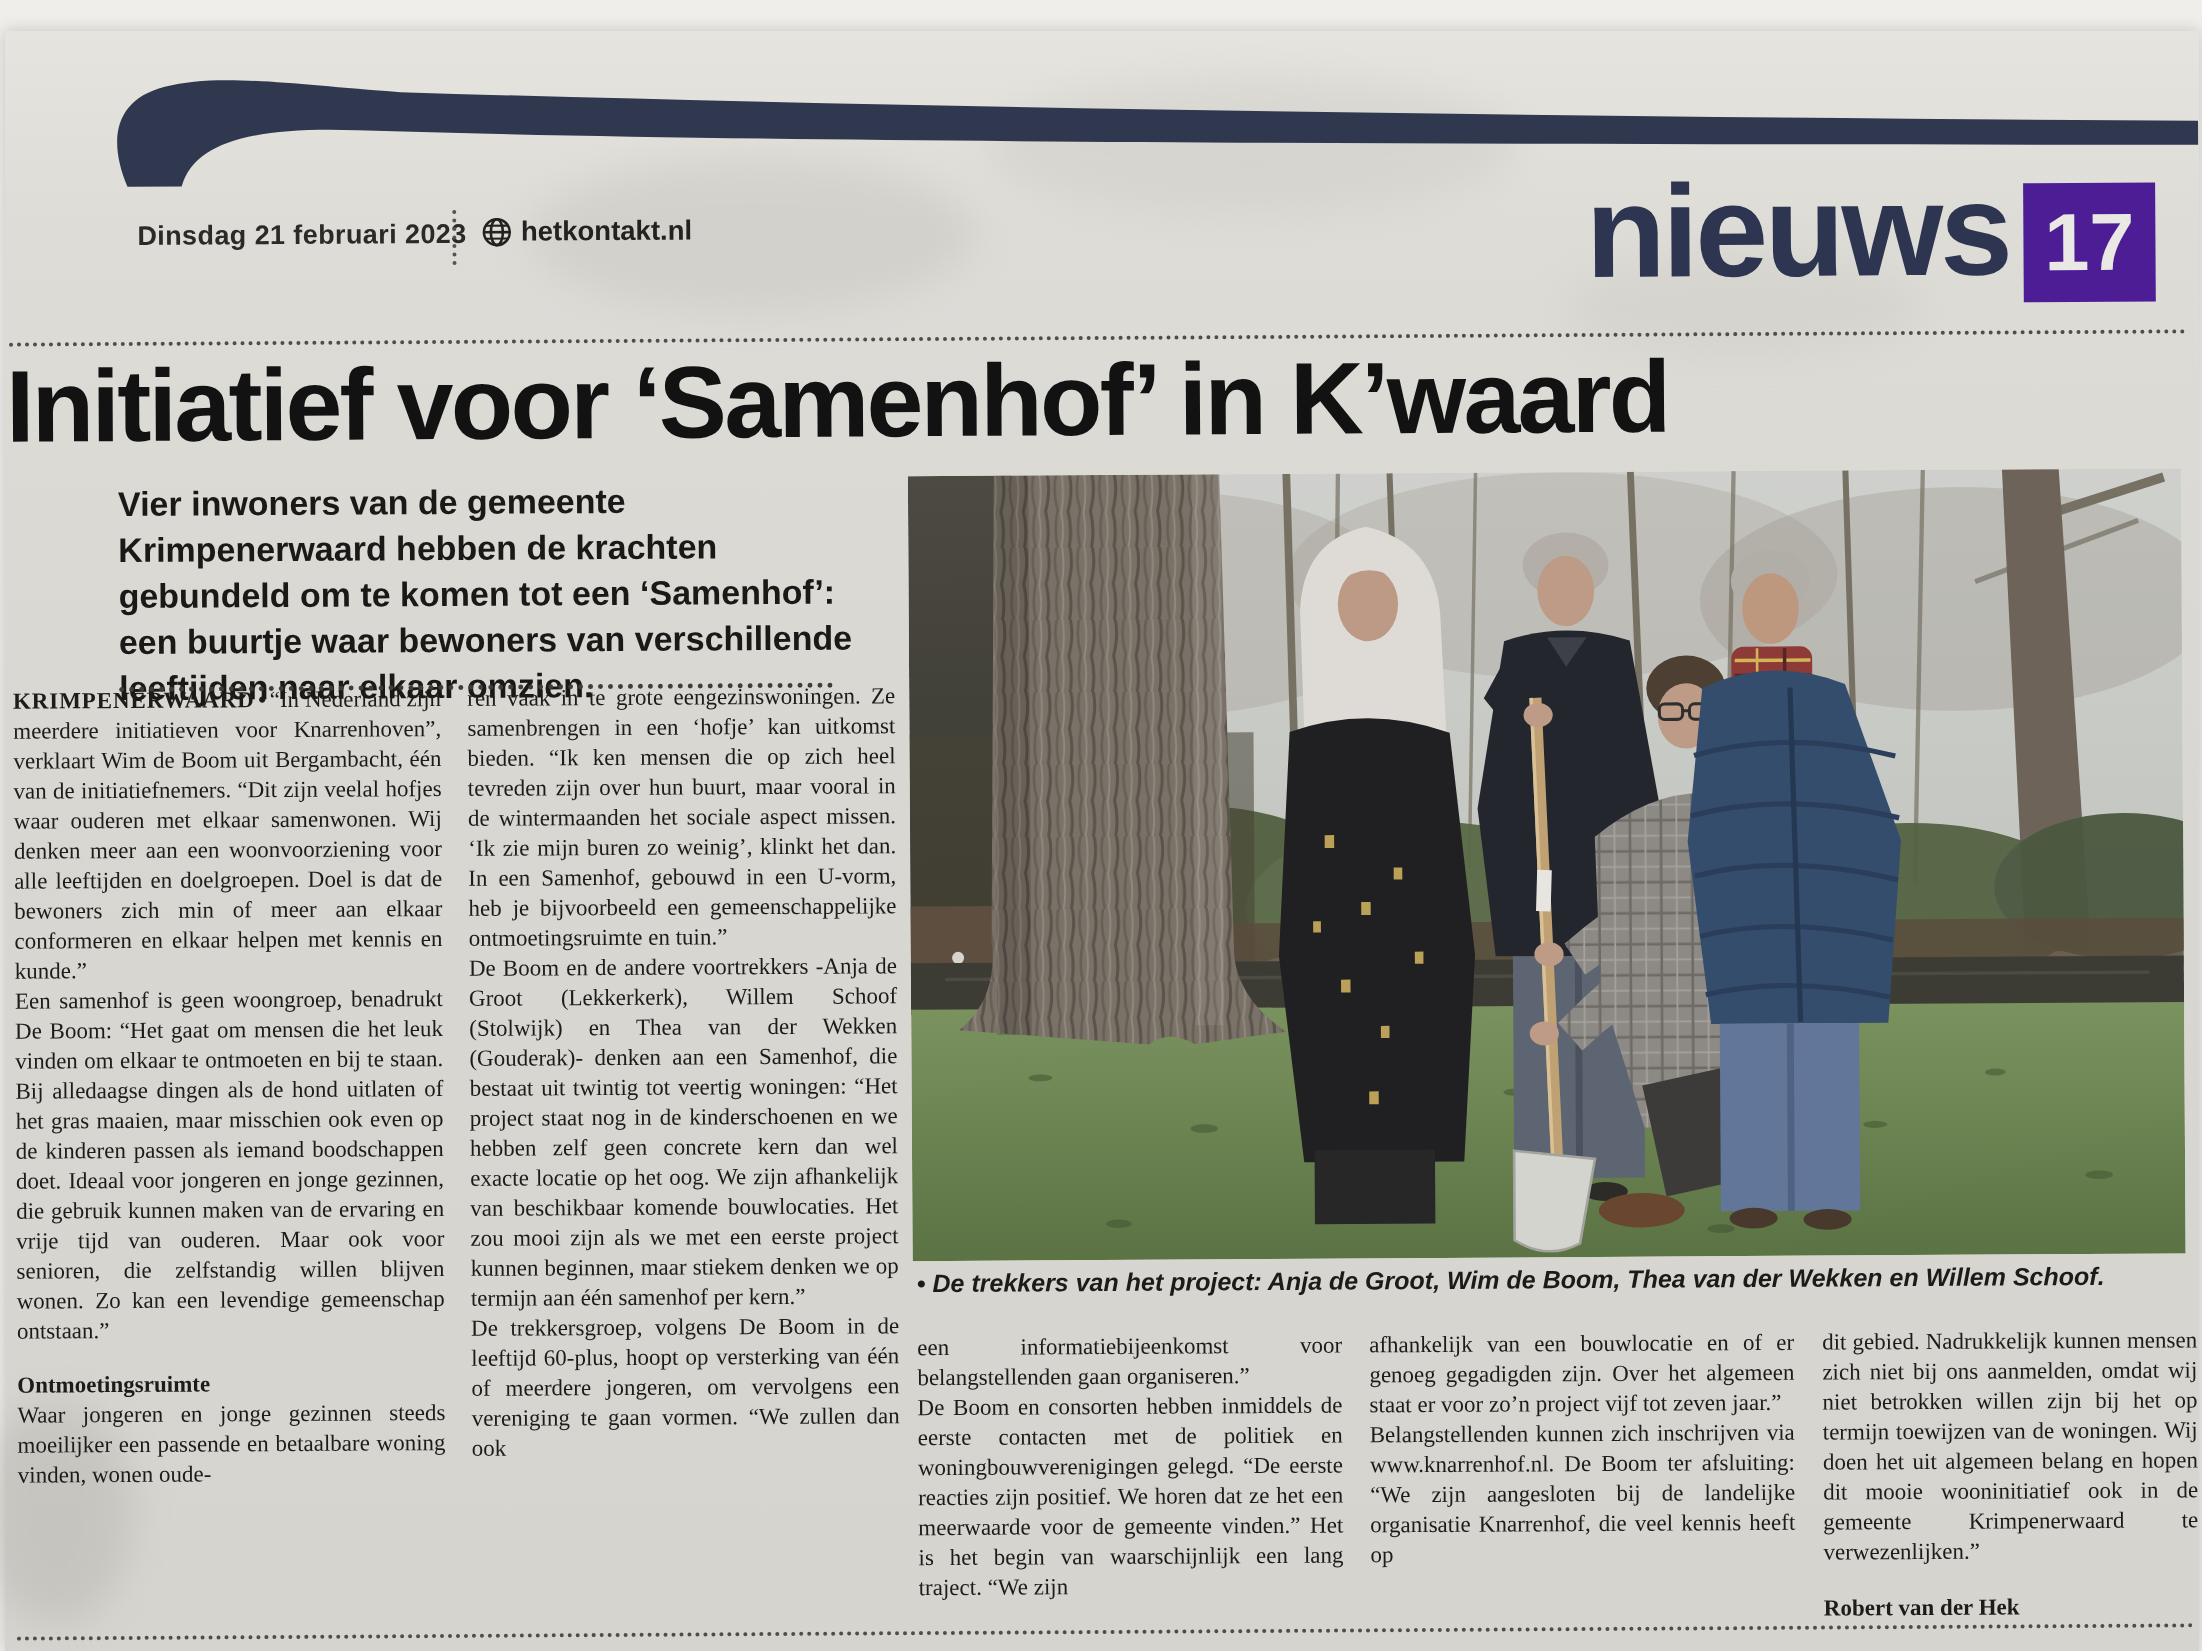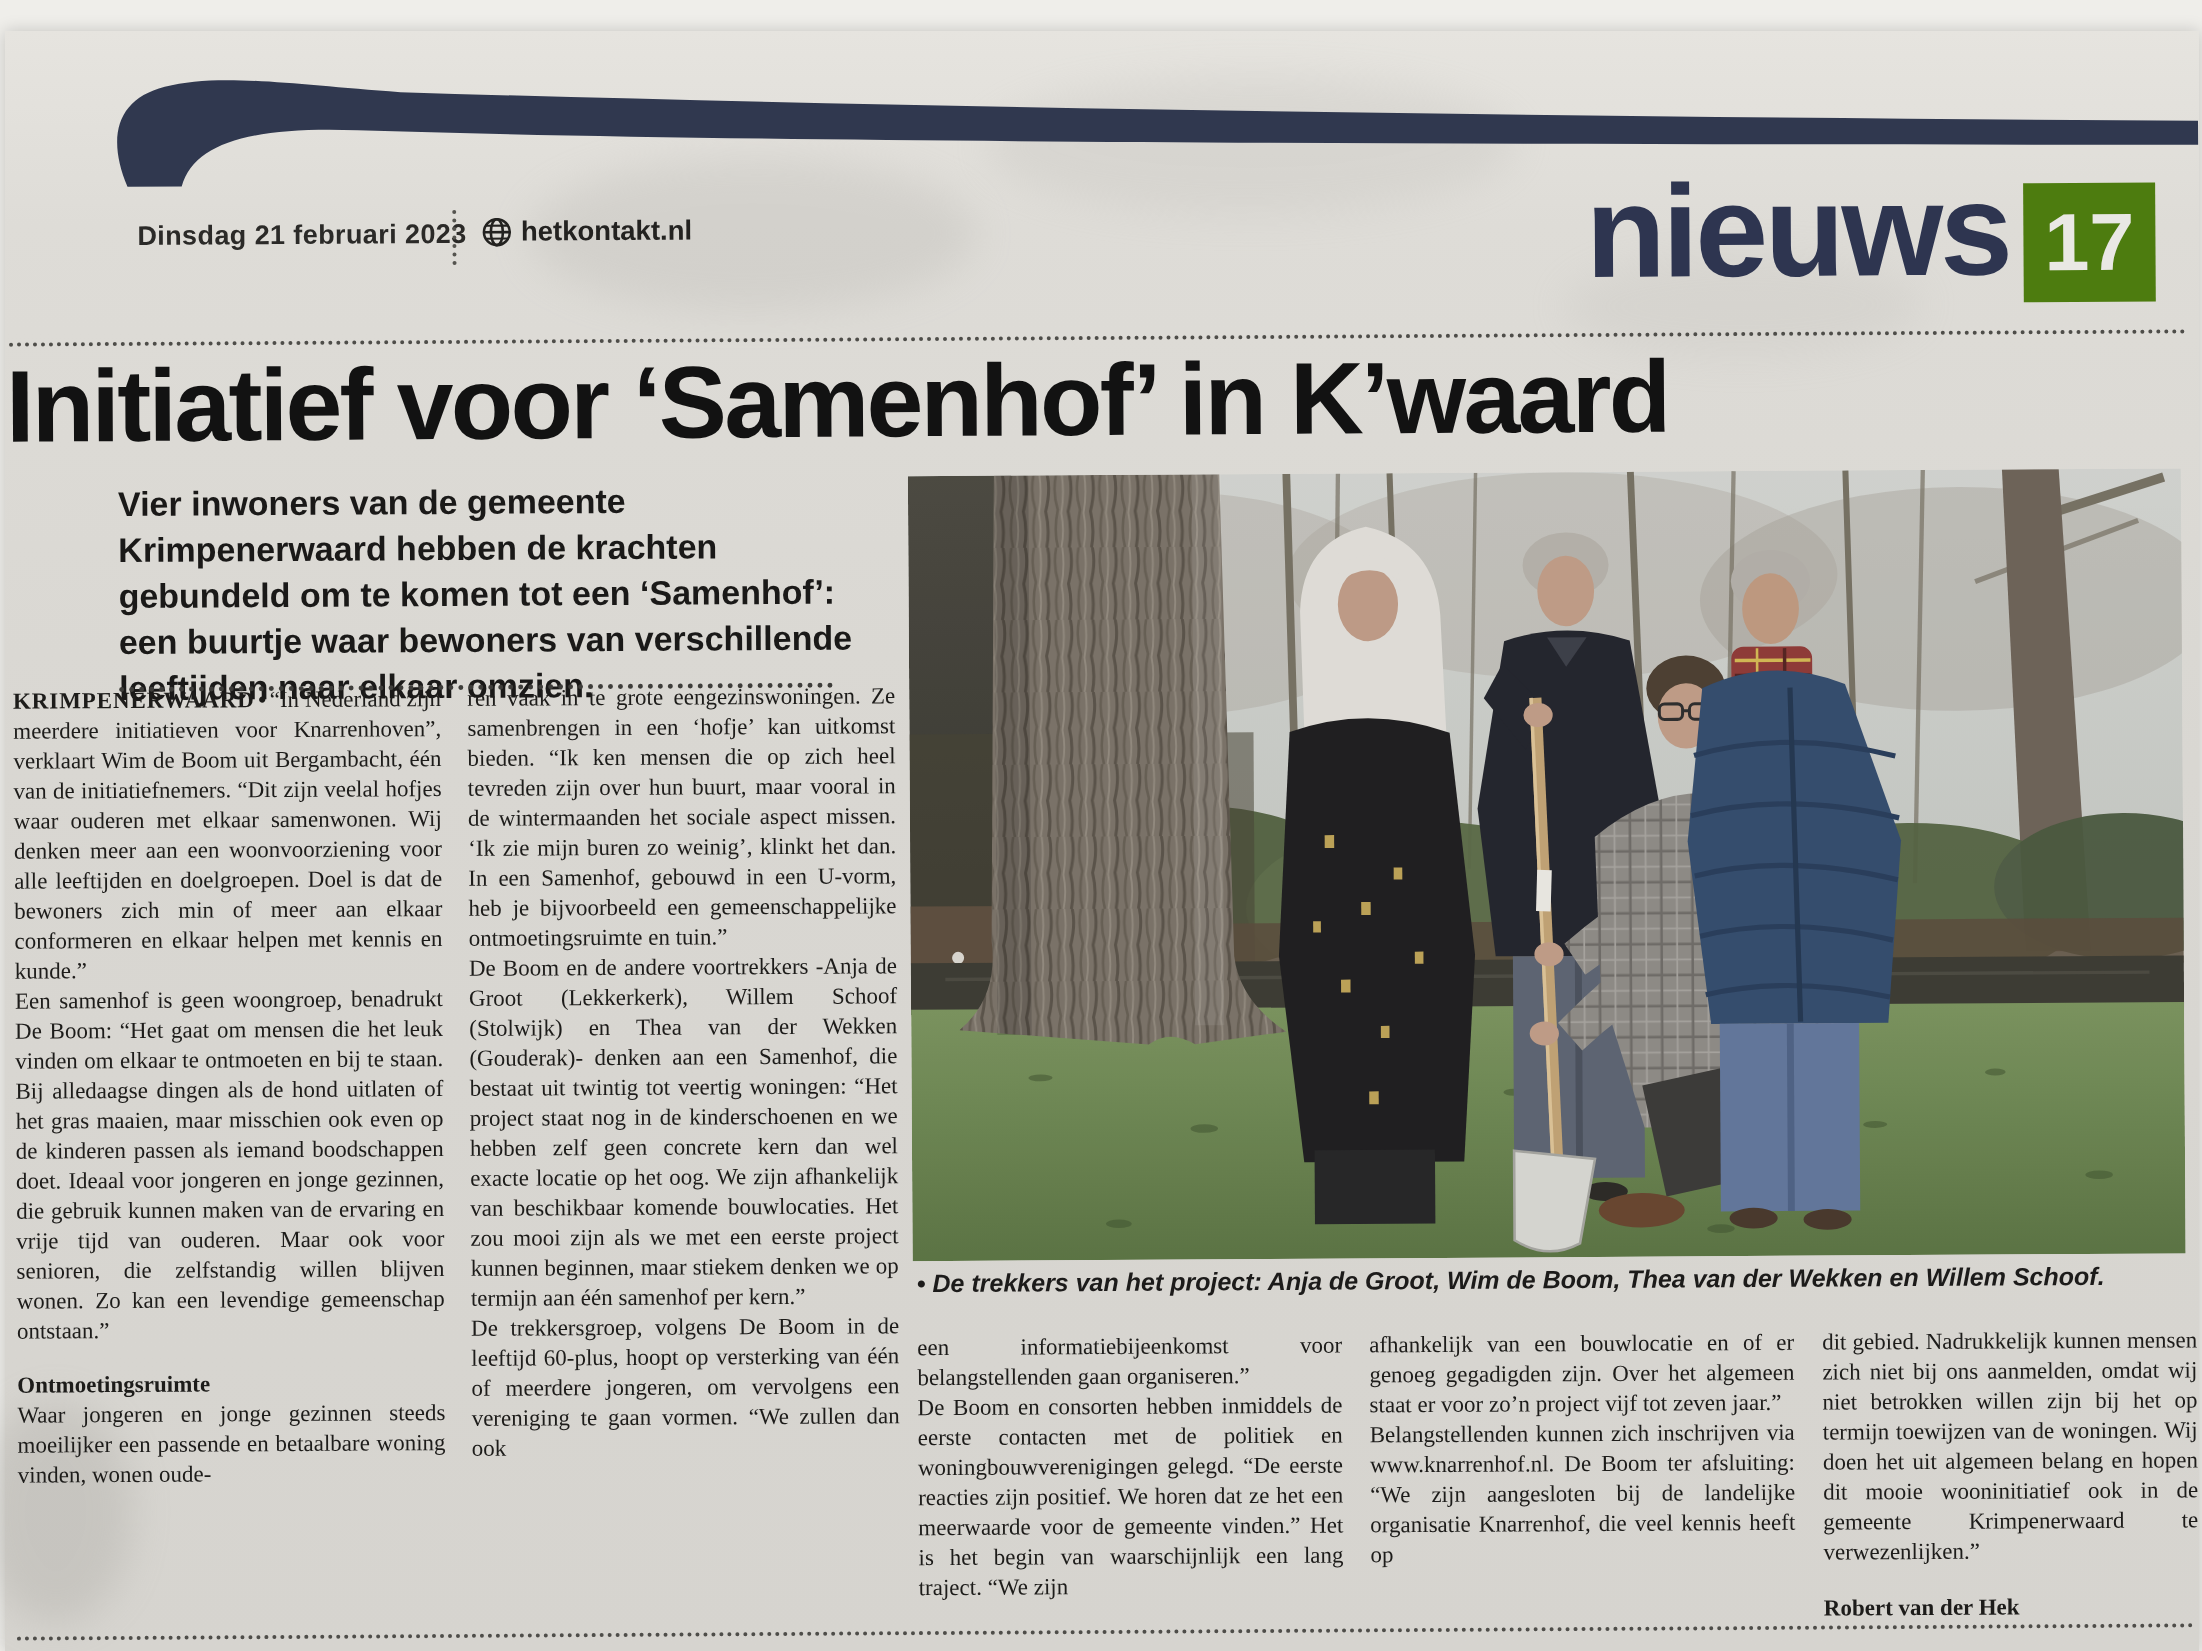--- a/index.html
+++ b/index.html
@@ -70,21 +70,21 @@
     <svg width="31" height="31" viewBox="0 0 36 36">
       <circle cx="18" cy="18" r="15" fill="none" stroke="#232220" stroke-width="3"></circle>
       <ellipse cx="18" cy="18" rx="7" ry="15" fill="none" stroke="#232220" stroke-width="3"></ellipse>
       <line x1="3" y1="18" x2="33" y2="18" stroke="#232220" stroke-width="3"></line>
       <line x1="5" y1="10.5" x2="31" y2="10.5" stroke="#232220" stroke-width="2.4"></line>
       <line x1="5" y1="25.5" x2="31" y2="25.5" stroke="#232220" stroke-width="2.4"></line>
     </svg>
     <span class="site">hetkontakt.nl</span>
   </div>
   <div class="abs section" style="color:#2e3550;">nieuws</div>
-  <div class="abs pagebox" style="background:#4d7c0f;text-align:right;">
+  <div class="abs pagebox" style="background:#4c1d95;text-align:right;">
     <span>17</span>
   </div>
   <div class="abs hdots" style="left:12px;top:336px;width:2178px;"></div>
 
   <div class="abs headline">Initiatief voor ‘Samenhof’ in K’waard</div>
   <div class="abs lead">Vier inwoners van de gemeente Krimpenerwaard hebben de krachten gebundeld om te komen tot een ‘Samenhof’: een buurtje waar bewoners van verschillende leeftijden naar elkaar omzien.</div>
   <div class="abs hdots leadrule"></div>
 
   <svg class="abs photo" viewBox="0 0 1480 912" preserveAspectRatio="none">
     <defs>

